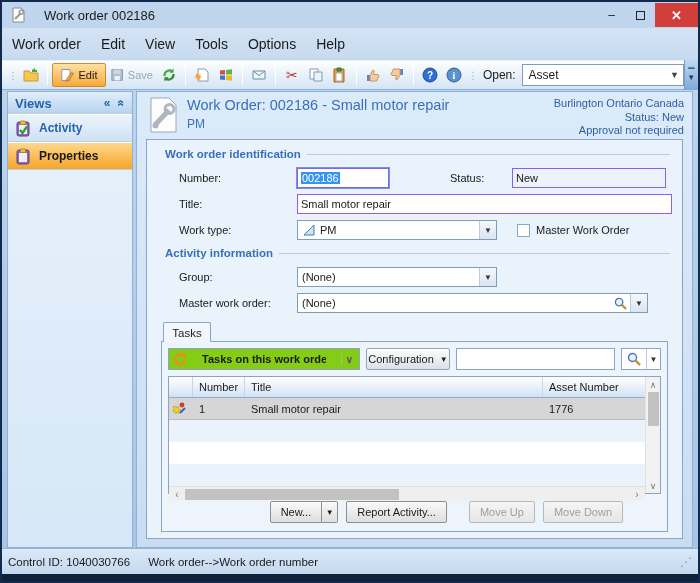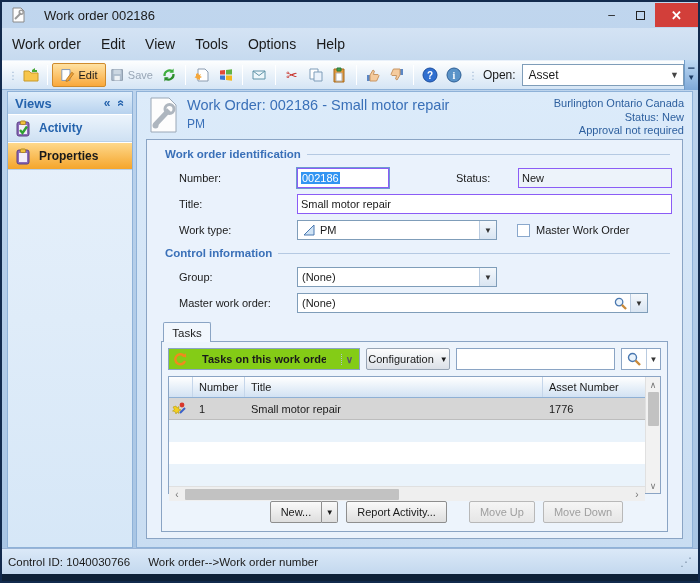--- a/index.html
+++ b/index.html
@@ -362,21 +362,21 @@
 
         <div class="section">Work order identification</div>
 
         <div class="frow">
           <span class="flabel">Number:</span>
           <div class="tbox focus" style="width:92px">
             <span class="sel">002186</span>
           </div>
           <span style="flex:1"></span>
           <span style="width:62px">Status:</span>
-          <div class="tbox ro" style="width:154px; margin-right:2px">
+          <div class="tbox ro" style="width:154px; margin-right:8px">
             <span>New</span>
           </div>
         </div>
 
         <div class="frow">
           <span class="flabel">Title:</span>
           <div class="tbox" style="flex:1; margin-right:2px">
             <span>Small motor repair</span>
           </div>
         </div>
@@ -391,21 +391,21 @@
               <span>PM</span>
             </span>
             <span class="cbtn">▼</span>
           </div>
           <div class="checkbox-wrap">
             <div class="cbox"></div>
             <span>Master Work Order</span>
           </div>
         </div>
 
-        <div class="section">Control information</div>
+        <div class="section">Activity information</div>
 
         <div class="frow">
           <span class="flabel">Group:</span>
           <div class="combo" style="width:200px">
             <span class="cval">
                 <span>(None)</span>
               </span>
             <span class="cbtn">▼</span>
           </div>
         </div>

